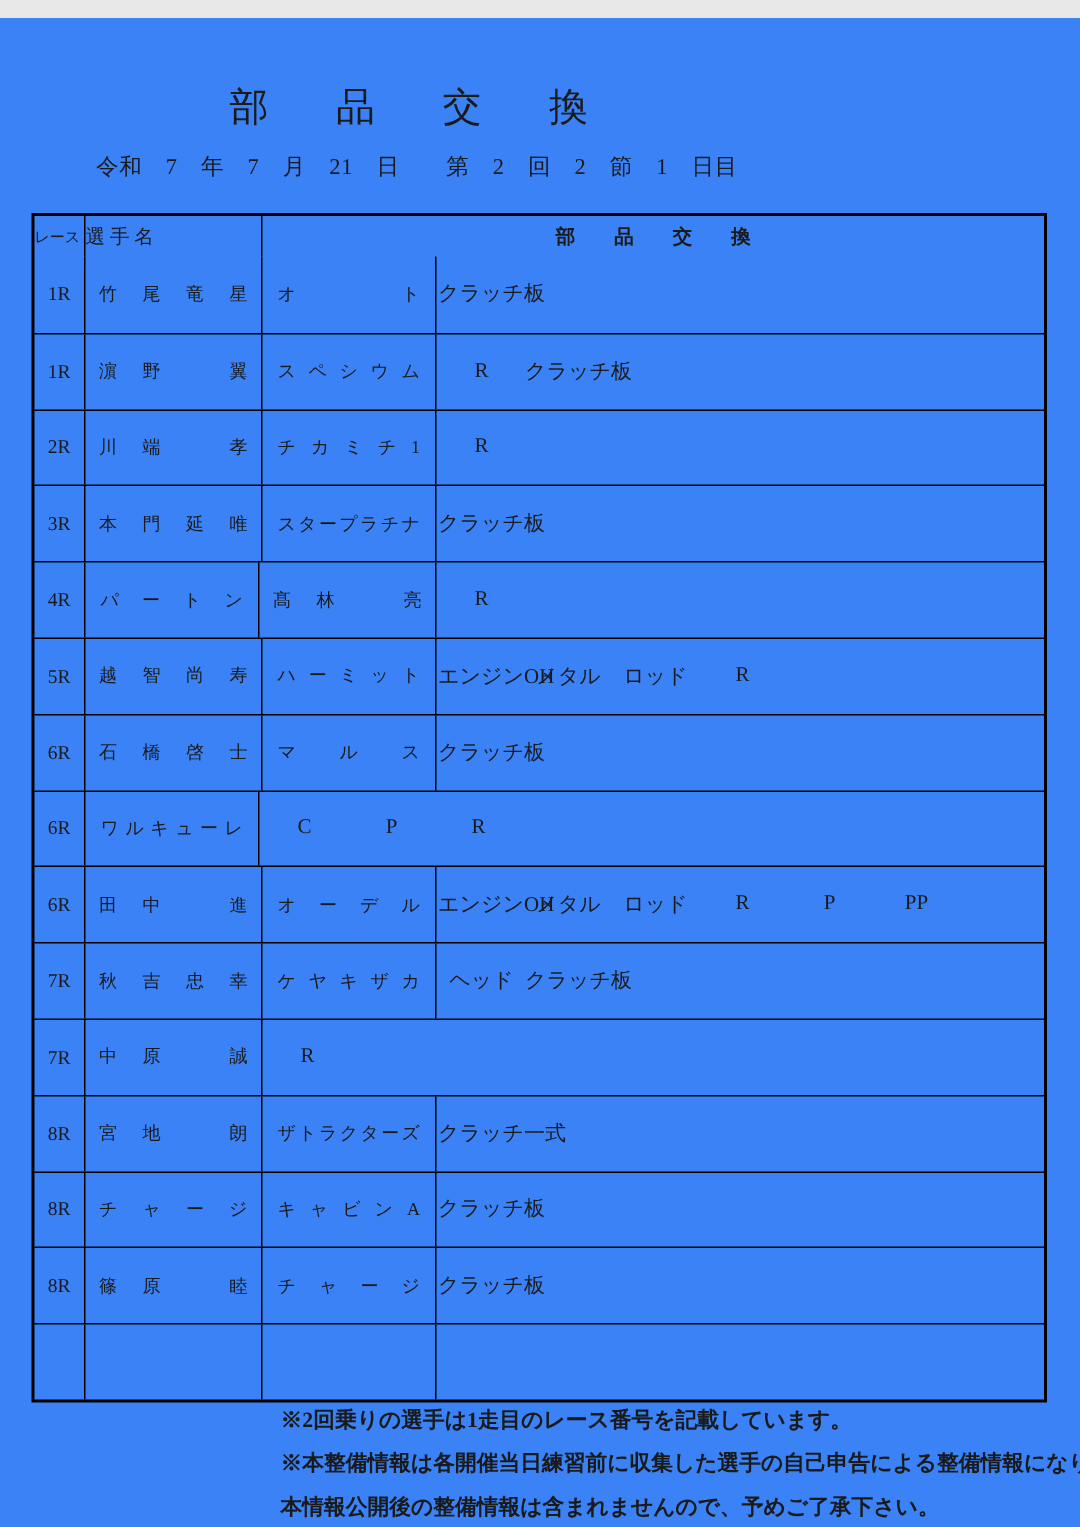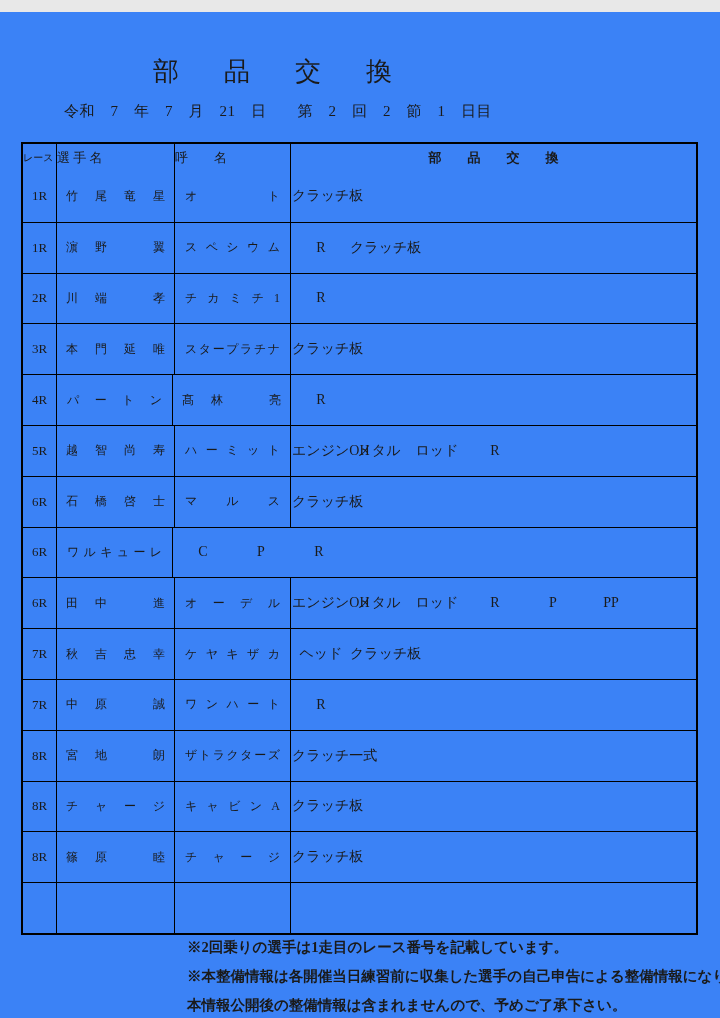--- a/index.html
+++ b/index.html
@@ -47,23 +47,20 @@
   <div class="date-line">令和　7　年　7　月　21　日　　第　2　回　2　節　1　日目</div>
 
   <div class="tbl">
     <div class="row hdr">
       <div class="cell c0">
         <span class="hdr-label">レース</span>
       </div>
       <div class="cell c1">
         <span class="hdr-label">選 手 名</span>
       </div>
-      <div class="cell c2">
-        <span class="hdr-label">呼　　名</span>
-      </div>
       <div class="cell c3" style="justify-content:center;font-weight:bold;">
         <span class="hdr-label">部　　品　　交　　換</span>
       </div>
     </div>
     <div id="tbody">
         <div class="row">
           <div class="cell c0">1R</div>
           <div class="cell c1">
             <span class="jname">竹尾竜星</span>
           </div>
@@ -188,23 +185,20 @@
           </div>
           <div class="cell c3">
             <span class="part">ヘッド</span>
             <span class="part">クラッチ板</span>
           </div>
         </div>
         <div class="row">
           <div class="cell c0">7R</div>
           <div class="cell c1">
             <span class="jname">中原　誠</span>
-          </div>
-          <div class="cell c2">
-            <span class="jname">ワンハート</span>
           </div>
           <div class="cell c3">
             <span class="part">R</span>
           </div>
         </div>
         <div class="row">
           <div class="cell c0">8R</div>
           <div class="cell c1">
             <span class="jname">宮地　朗</span>
           </div>

